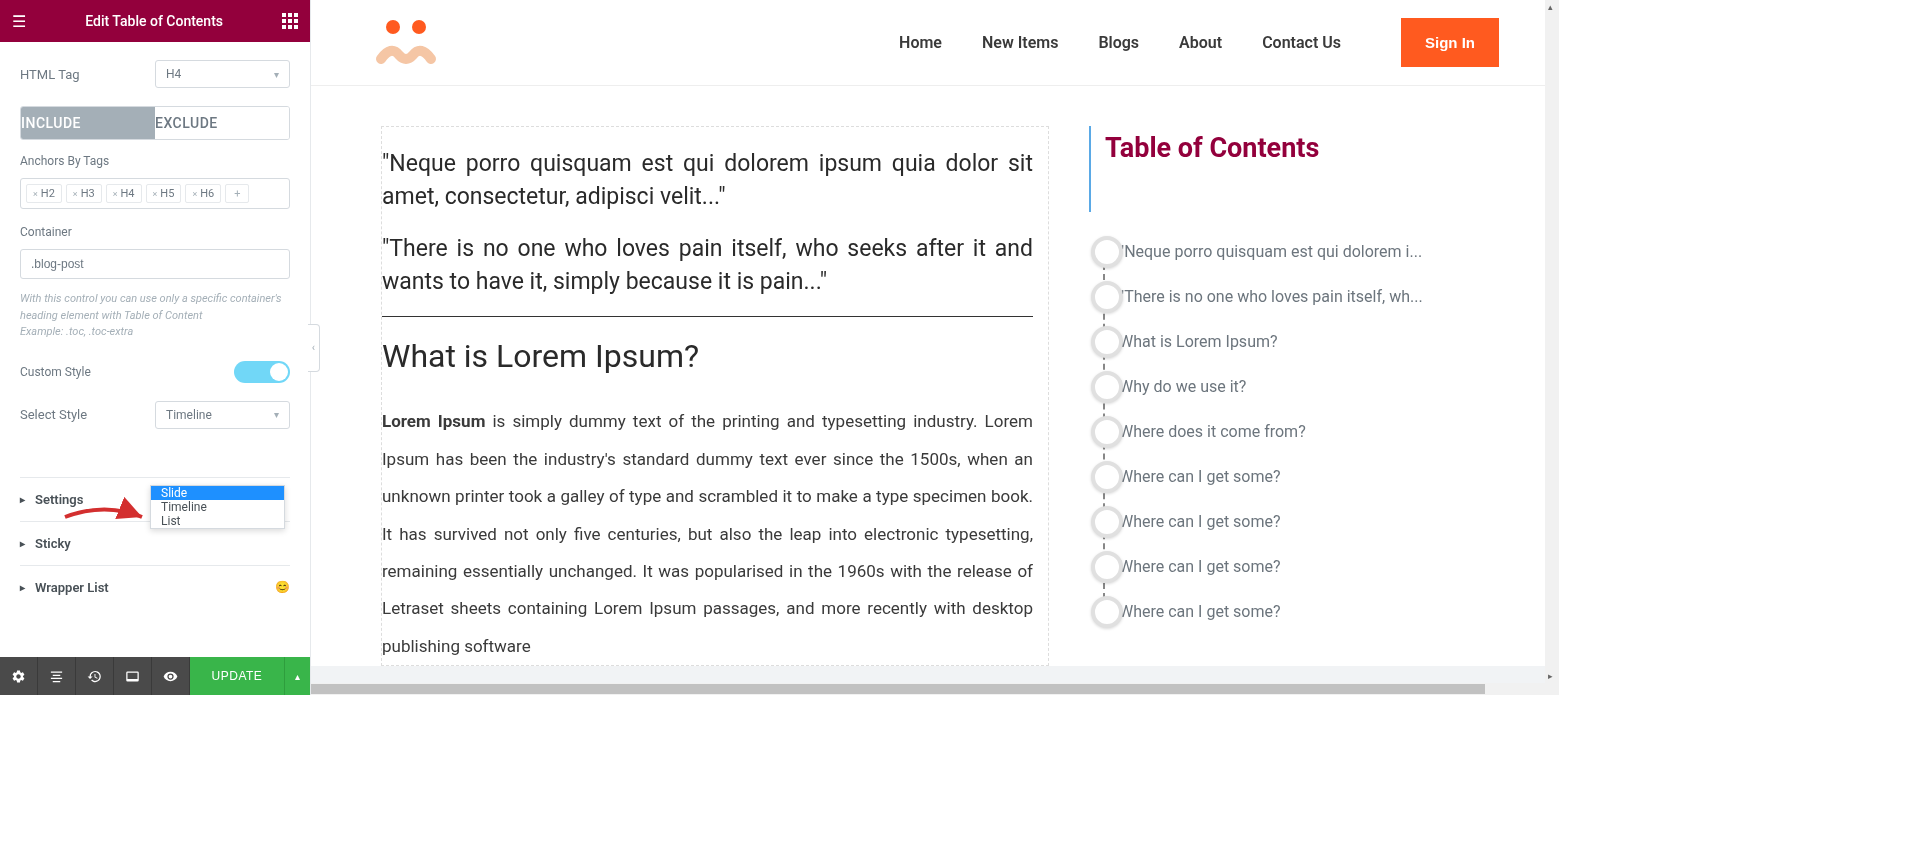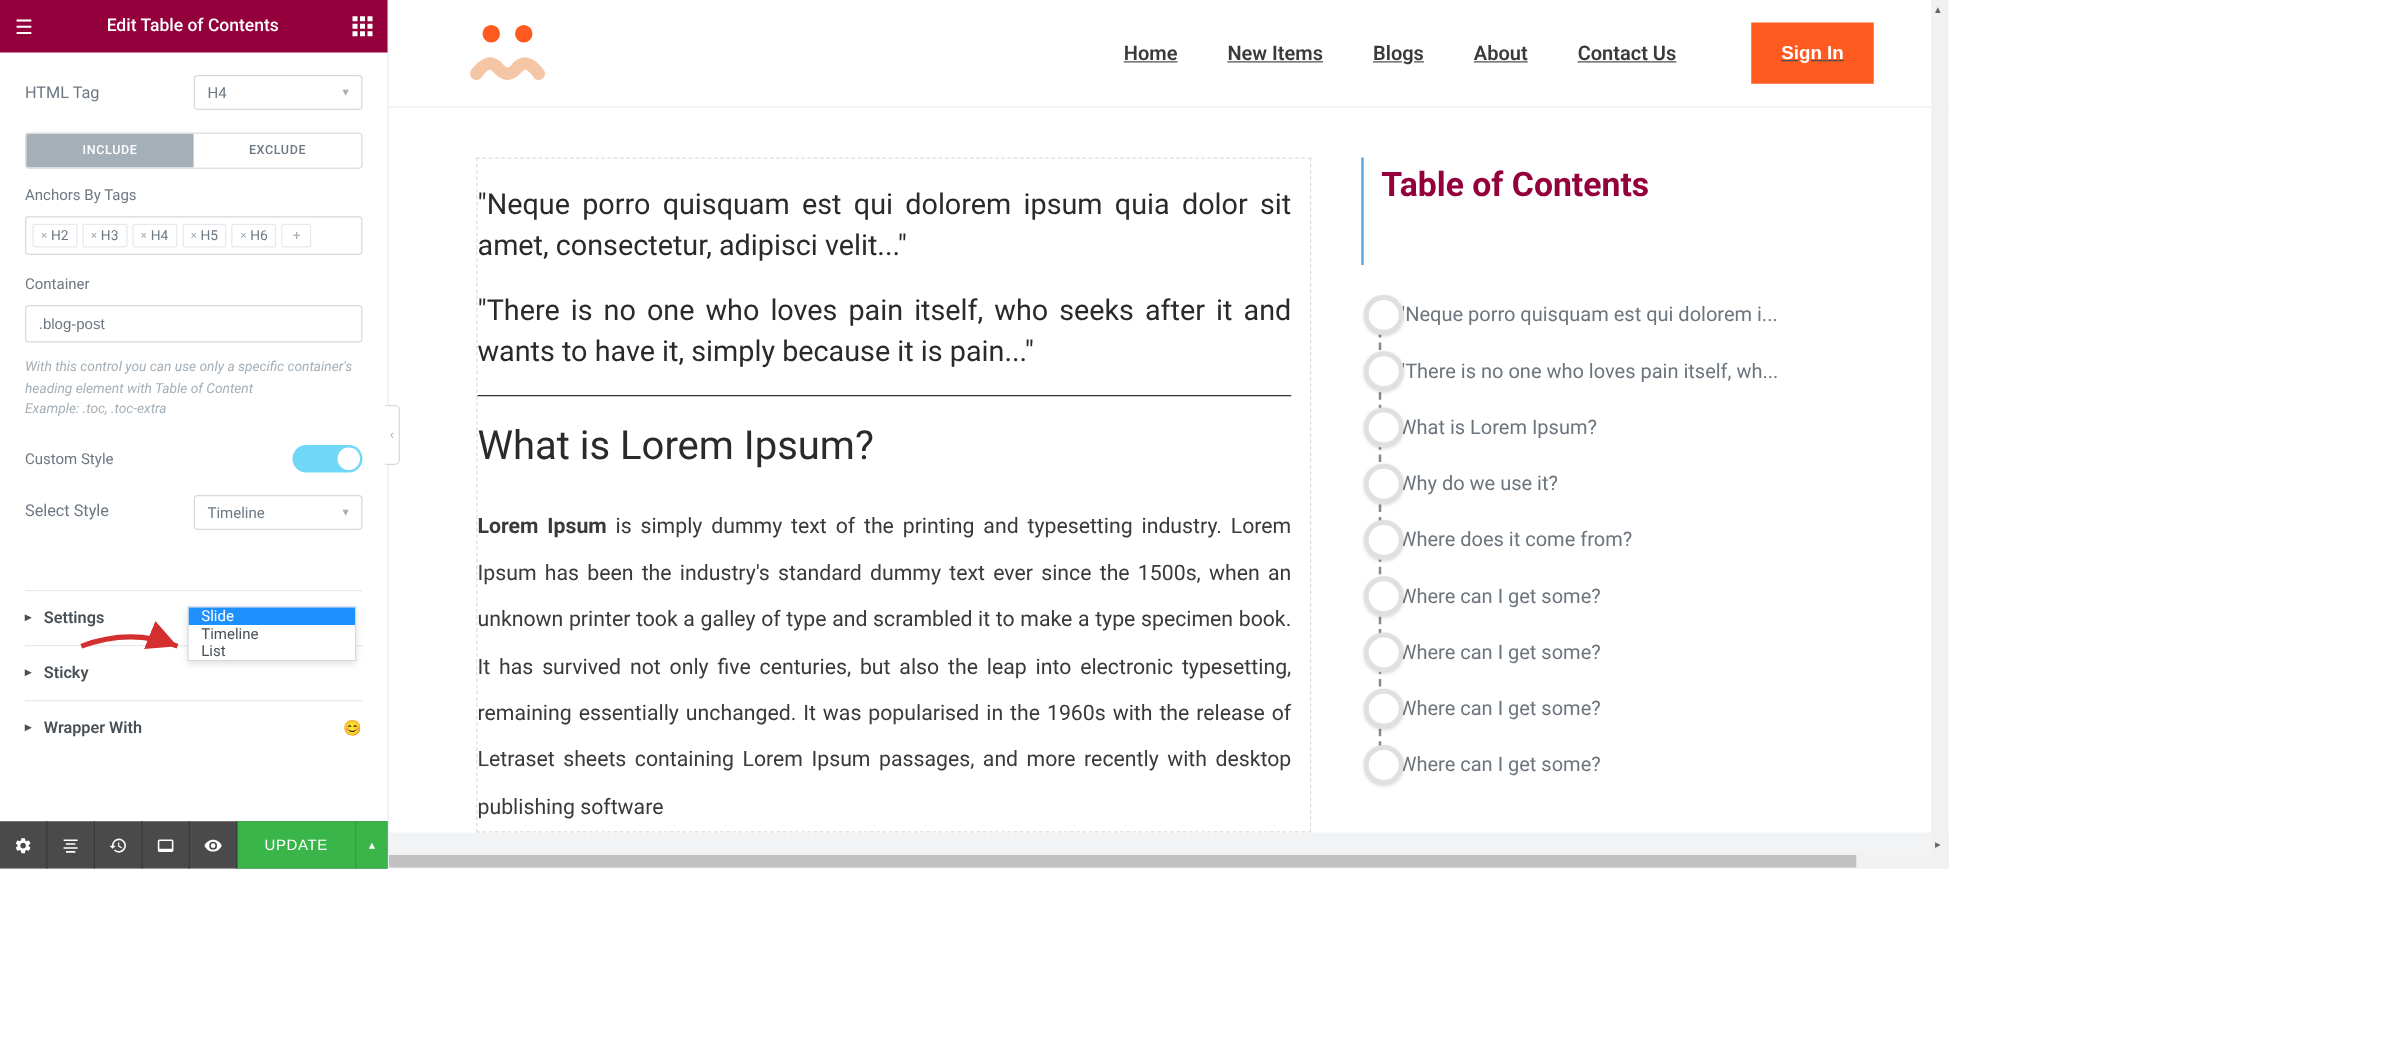--- a/index.html
+++ b/index.html
@@ -18,21 +18,21 @@
 .sidebar-body { flex: 1; overflow-y: auto; padding: 18px 20px; position: relative; }
 .sidebar-body::-webkit-scrollbar { width: 5px; }
 .sidebar-body::-webkit-scrollbar-thumb { background: #c2cbd2; border-radius: 3px; }
 
 .row { display: flex; align-items: center; margin-bottom: 18px; }
 .row label { font-size: 13px; color: #6d7882; flex: 1; }
 .select-box { width: 135px; border: 1px solid #d5dadf; border-radius: 3px; padding: 6px 10px; font-size: 12px; color: #6d7882; background: #fff; display: flex; align-items: center; justify-content: space-between; }
 .select-box .chev { font-size: 10px; color: #a4afb7; }
 
 .tab-group { display: flex; border: 1px solid #d5dadf; border-radius: 3px; overflow: hidden; margin-bottom: 14px; }
-.tab-group .tab { flex: 1; text-align: center; padding: 8px 0; font-size: 10px; font-weight: 500; letter-spacing: 0.5px; cursor: pointer; background: #fff; color: #6d7882; }
+.tab-group .tab { flex: 1; text-align: left; padding: 8px 0; font-size: 14px; font-weight: 500; letter-spacing: 0.5px; cursor: pointer; background: #fff; color: #6d7882; }
 .tab-group .tab.active { background: #a4afb7; color: #fff; }
 
 .section-label { font-size: 12px; color: #6d7882; margin-bottom: 10px; }
 .tags { display: flex; flex-wrap: wrap; gap: 4px; border: 1px solid #d5dadf; border-radius: 3px; padding: 5px; margin-bottom: 16px; }
 .tag { border: 1px solid #e6e9ec; border-radius: 2px; padding: 2px 6px; font-size: 11px; color: #6d7882; display: flex; align-items: center; gap: 3px; }
 .tag .x { font-size: 9px; color: #a4afb7; }
 .add-tag { border: 1px solid #e6e9ec; border-radius: 2px; padding: 2px 8px; font-size: 11px; color: #a4afb7; cursor: pointer; }
 
 .text-input { width: 100%; border: 1px solid #d5dadf; border-radius: 3px; padding: 7px 10px; font-size: 12px; color: #6d7882; margin-bottom: 12px; }
 .help-text { font-size: 11px; color: #a4afb7; font-style: italic; line-height: 1.5; margin-bottom: 20px; }
@@ -57,21 +57,21 @@
 .footer-icon { width: 38px; height: 38px; display: flex; align-items: center; justify-content: center; color: #fff; font-size: 14px; border-right: 1px solid #3a3a3a; cursor: pointer; }
 .footer-icon svg { width: 15px; height: 15px; }
 .update-btn { flex: 1; background: #39b54a; color: #fff; height: 38px; border: none; font-size: 12px; font-weight: 500; letter-spacing: 0.5px; cursor: pointer; display: flex; align-items: center; justify-content: center; }
 .update-caret { width: 26px; background: #39b54a; border-left: 1px solid #2e9e3d; height: 38px; display: flex; align-items: center; justify-content: center; color: #fff; font-size: 10px; cursor: pointer; }
 
 .collapse-handle { position: absolute; right: -10px; top: 50%; transform: translateY(-50%); width: 12px; height: 48px; background: #fff; border: 1px solid #d5dadf; border-left: none; border-radius: 0 4px 4px 0; display: flex; align-items: center; justify-content: center; font-size: 11px; color: #a4afb7; cursor: pointer; z-index: 5; }
 
 
 .preview { flex: 1; background: #f1f3f5; overflow: auto; position: relative; }
 .site { background: #fff; }
-.site-header { height: 86px; display: flex; align-items: center; padding: 0 60px; border-bottom: 1px solid #eee; text-decoration: underline; }
+.site-header { height: 86px; display: flex; align-items: center; padding: 0 60px; border-bottom: 1px solid #eee; }
 .logo { width: 70px; height: 60px; margin-right: auto; display: flex; align-items: center; }
 .nav { display: flex; gap: 40px; }
 .nav a { font-size: 16px; font-weight: 600; color: #3a3a3a; text-decoration: none; cursor: pointer; }
 .sign-in { margin-left: 60px; background: #ff5a1f; color: #fff; border: none; padding: 16px 24px; font-size: 15px; font-weight: 600; cursor: pointer; }
 
 .content-wrap { display: flex; padding: 40px 50px 0 60px; gap: 40px; }
 .blog-post { flex: 1; max-width: 700px; border: 1px dashed #ddd; padding: 20px 15px 0 0; margin-left: 10px; }
 .blog-post .quote { font-size: 23px; color: #2a2a2a; line-height: 1.45; text-align: justify; margin-bottom: 18px; }
 .blog-post hr { border: none; border-top: 1px solid #333; margin: 14px 0 20px; }
 .blog-post h2 { font-size: 32px; font-weight: 400; color: #2a2a2a; margin-bottom: 28px; }
@@ -196,21 +196,21 @@
       <div class="accordion">
         <span class="chev">▸</span>
         <span>Settings</span>
       </div>
       <div class="accordion">
         <span class="chev">▸</span>
         <span>Sticky</span>
       </div>
       <div class="accordion">
         <span class="chev">▸</span>
-        <span>Wrapper With</span>
+        <span>Wrapper List</span>
         <span class="wrapper-icon">😊</span>
       </div>
     </div>
 
     <div class="sidebar-footer">
       <div class="footer-icon">
           <svg viewBox="0 0 24 24" fill="#fff">
             <path d="M19.14,12.94c0.04-0.3,0.06-0.61,0.06-0.94c0-0.32-0.02-0.64-0.07-0.94l2.03-1.58c0.18-0.14,0.23-0.41,0.12-0.61 l-1.92-3.32c-0.12-0.22-0.37-0.29-0.59-0.22l-2.39,0.96c-0.5-0.38-1.03-0.7-1.62-0.94L14.4,2.81c-0.04-0.24-0.24-0.41-0.48-0.41 h-3.84c-0.24,0-0.43,0.17-0.47,0.41L9.25,5.35C8.66,5.59,8.12,5.92,7.63,6.29L5.24,5.33c-0.22-0.08-0.47,0-0.59,0.22L2.74,8.87 C2.62,9.08,2.66,9.34,2.86,9.48l2.03,1.58C4.84,11.36,4.8,11.69,4.8,12s0.02,0.64,0.07,0.94l-2.03,1.58 c-0.18,0.14-0.23,0.41-0.12,0.61l1.92,3.32c0.12,0.22,0.37,0.29,0.59,0.22l2.39-0.96c0.5,0.38,1.03,0.7,1.62,0.94l0.36,2.54 c0.05,0.24,0.24,0.41,0.48,0.41h3.84c0.24,0,0.44-0.17,0.47-0.41l0.36-2.54c0.59-0.24,1.13-0.56,1.62-0.94l2.39,0.96 c0.22,0.08,0.47,0,0.59-0.22l1.92-3.32c0.12-0.22,0.07-0.47-0.12-0.61L19.14,12.94z M12,15.6c-1.98,0-3.6-1.62-3.6-3.6 s1.62-3.6,3.6-3.6s3.6,1.62,3.6,3.6S13.98,15.6,12,15.6z"></path>
           </svg>
         </div>

